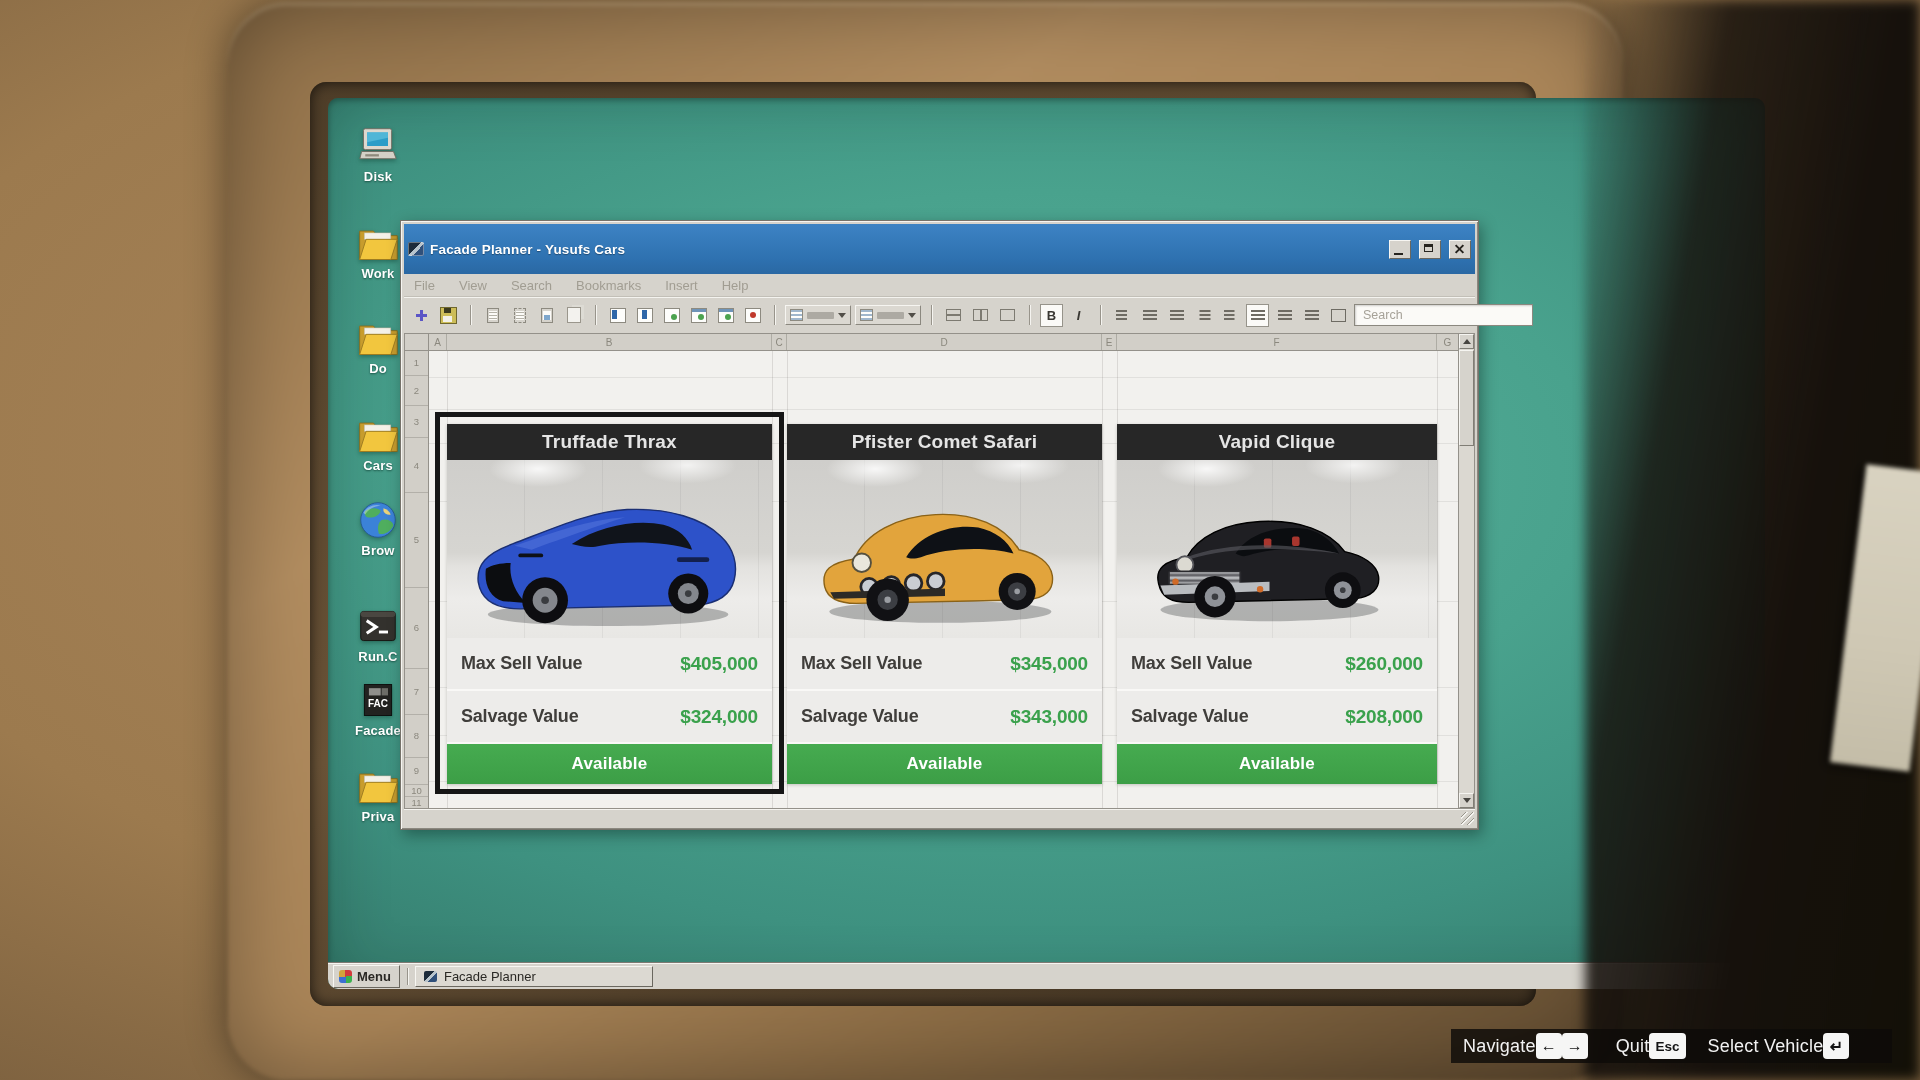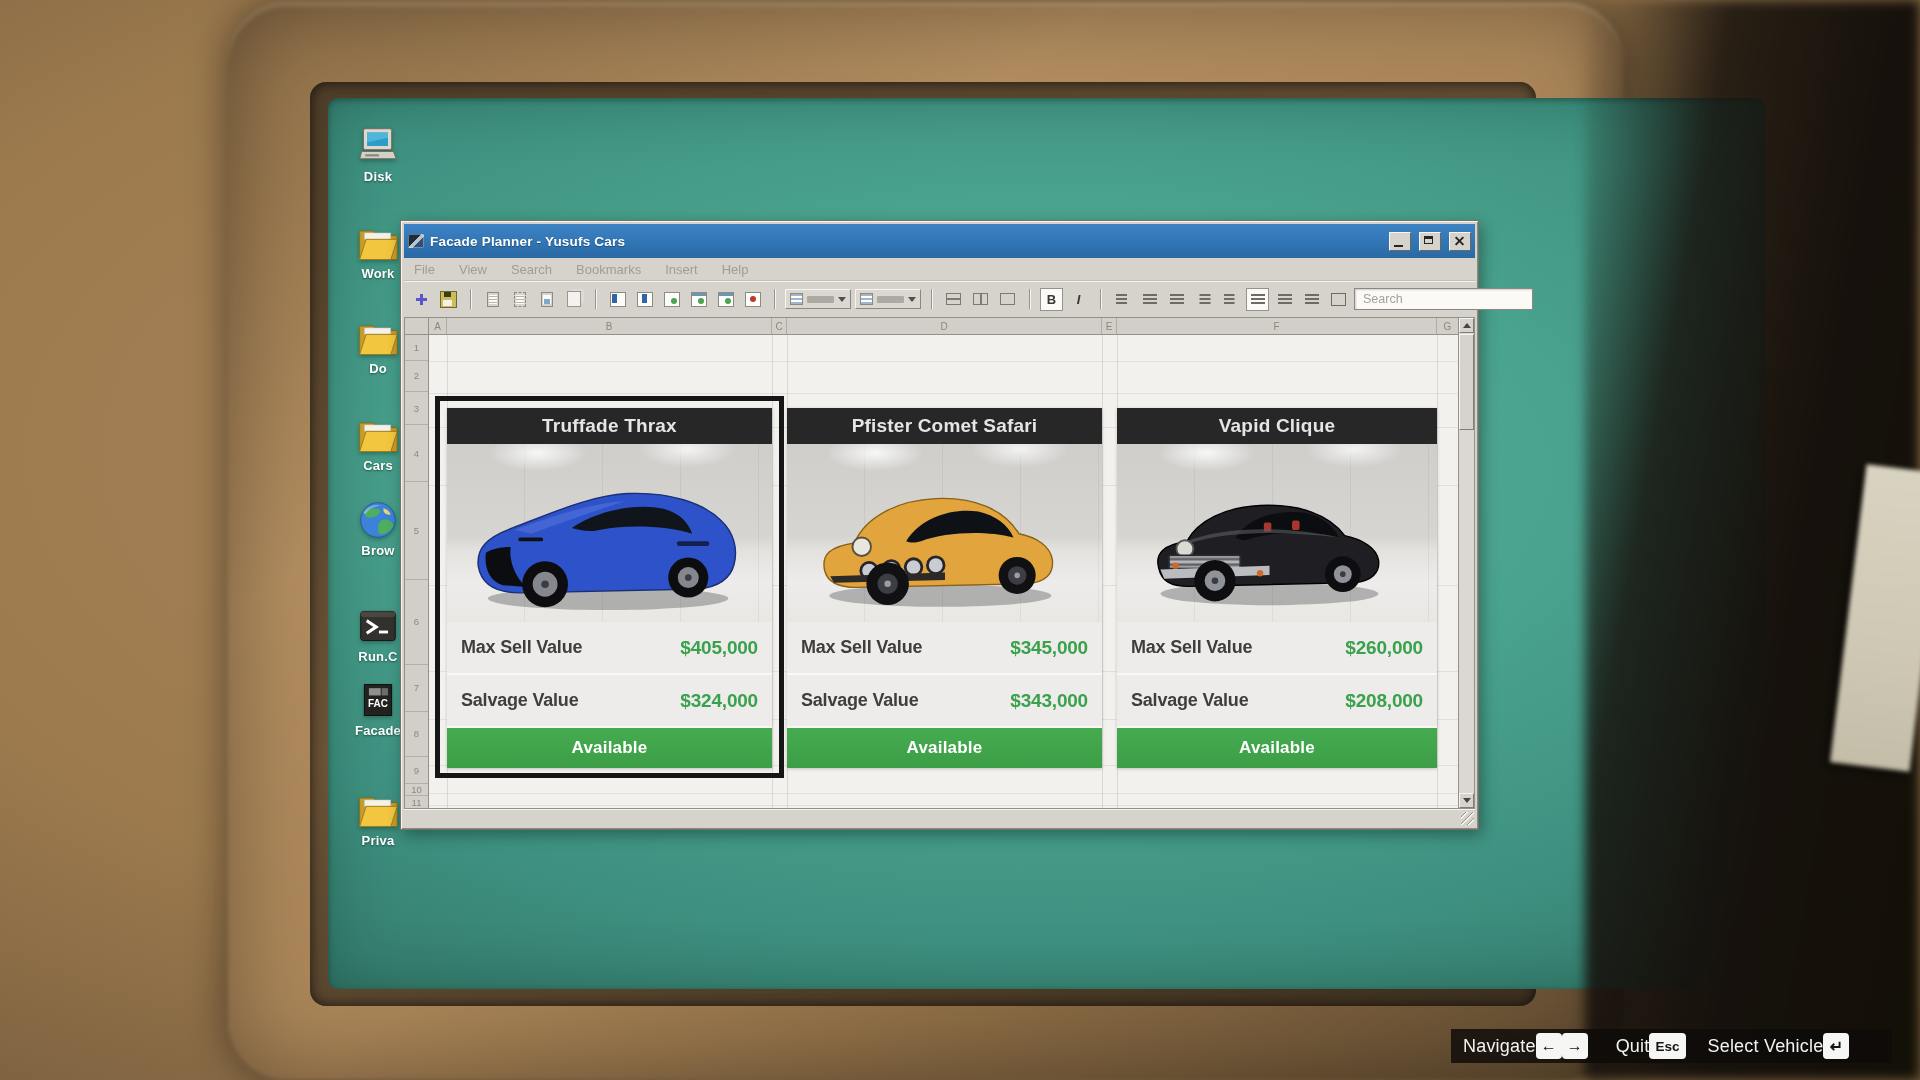--- a/index.html
+++ b/index.html
@@ -27,21 +27,21 @@
   
   .dicon{position:absolute;left:12px;width:76px;display:flex;flex-direction:column;align-items:center;gap:3px;}
   .dicon svg{width:44px;height:40px;filter:drop-shadow(0 2px 2px rgba(0,40,30,.35));}
   .dicon .dlabel{font-size:13px;font-weight:bold;color:#fff;letter-spacing:.2px;
     text-shadow:0 1px 2px rgba(0,40,30,.6);white-space:nowrap;}
   
   .window{position:absolute;left:72px;top:122px;width:1079px;height:610px;background:#d6d3cc;
     border:1px solid #75726a;box-shadow:inset 1px 1px 0 #f6f5f1, inset -1px -1px 0 #8b887f, 3px 5px 14px rgba(0,25,20,.4);
     box-sizing:border-box;display:flex;flex-direction:column;padding:3px;}
   .titlebar{height:26px;flex:0 0 26px;background:linear-gradient(180deg,#3d83c4 0%,#2e71b0 70%,#2a68a3 100%);
-    display:flex;align-items:center;padding:4px 4px;gap:6px;}
+    display:flex;align-items:center;padding:12px 4px;gap:6px;}
   .titlebar .ticon{width:16px;height:14px;border-radius:2px;
     background:linear-gradient(135deg,#1d2b3a 0 45%, #b8c4cc 45% 60%, #30507a 60%);
     box-shadow:inset 0 0 0 1px rgba(255,255,255,.35);}
   .title-text{color:#fff;font-weight:bold;font-size:13.5px;letter-spacing:.2px;flex:1;
     text-shadow:0 1px 1px rgba(0,0,0,.35);}
   .tb-ctrl{width:20px;height:17px;background:#d6d3cc;border:1px solid;border-color:#f7f6f2 #6a675f #6a675f #f7f6f2;
     position:relative;margin-left:2px;}
   .ctrl-min::after{content:"";position:absolute;left:4px;bottom:3px;width:9px;height:2px;background:#26241f;}
   .ctrl-max::after{content:"";position:absolute;left:4px;top:3px;width:9px;height:8px;
     border:1px solid #26241f;border-top-width:3px;box-sizing:border-box;}
@@ -259,21 +259,21 @@
         </svg>
       <span class="dlabel">Run.C</span>
     </div>
     <div class="dicon" style="top:582px">
       <svg viewBox="0 0 48 44">
         <use href="#sym-facade"></use>
         <text x="24" y="30" text-anchor="middle" font-family="Liberation Sans, sans-serif" font-size="11" font-weight="bold" fill="#ffffff">FAC</text>
       </svg>
       <span class="dlabel">Facade</span>
     </div>
-    <div class="dicon" style="top:692px">
+    <div class="dicon" style="top:668px">
       <svg>
           <use href="#sym-folder"></use>
         </svg>
       <span class="dlabel">Priva</span>
     </div>
 
     <div class="window">
       <div class="titlebar">
         <div class="ticon"></div>
         <div class="title-text">Facade Planner - Yusufs Cars</div>
@@ -549,20 +549,35 @@
           <div class="vs-thumb"></div>
           <div class="vs-btn vs-down"></div>
         </div>
       </div>
 
       <div class="statusbar">
         <div class="grip"></div>
       </div>
     </div>
 
+    <div class="taskbar">
+      <div class="menu-btn">
+        <div class="menu-logo"></div>
+        <span>Menu</span>
+      </div>
+      <div class="tk-sep"></div>
+      <div class="task-btn">
+        <div class="task-icon"></div>
+        <span>Facade Planner</span>
+      </div>
+      <div class="tray">
+        <div class="tray-icon tray-teal"></div>
+        <div class="tray-icon tray-purple"></div>
+      </div>
+    </div>
   </div>
 
   <div class="dark-right"></div>
   <div class="paper"></div>
 
   <div class="hud">
     <span class="hlabel">Navigate</span>
     <span class="key">←</span>
     <span class="key">→</span>
     <span class="gap1"></span>

